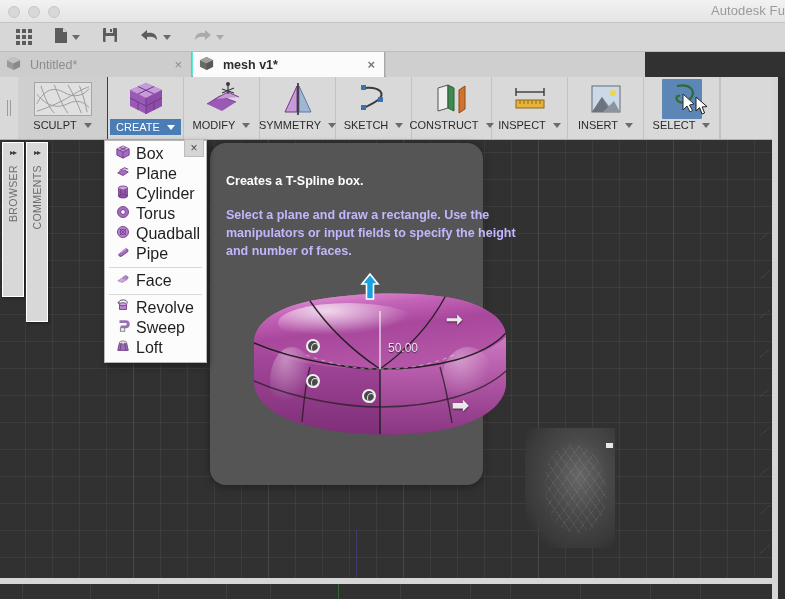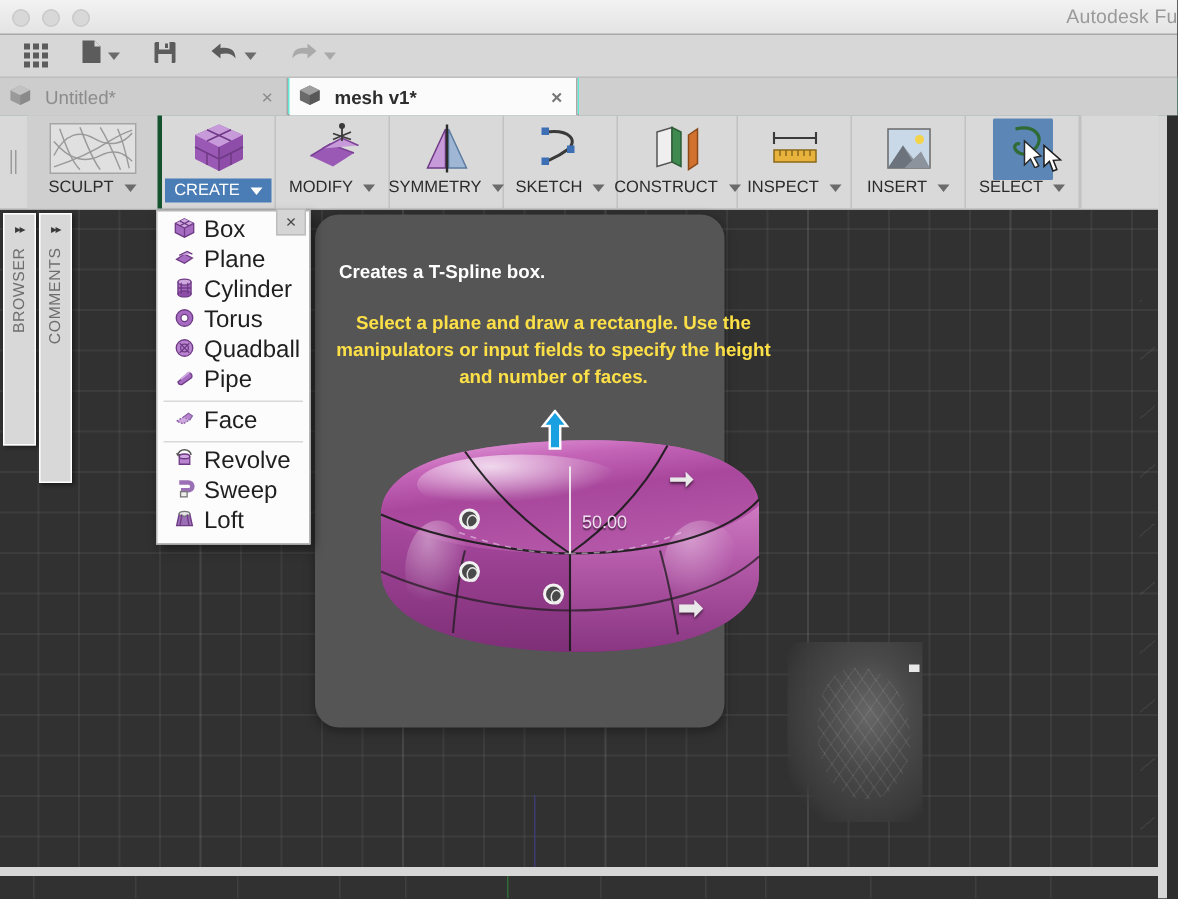--- a/index.html
+++ b/index.html
@@ -37,21 +37,21 @@
     width: 0; height: 0; border-left: 4px solid transparent; border-right: 4px solid transparent;
     border-top: 5px solid #6b6b6b; margin-left: 4px;
   }
   .caret-dim { border-top-color: #a9a9a9; }
 
   .grid-icon { display: grid; grid-template-columns: repeat(3,4px); grid-template-rows: repeat(3,4px); gap: 2px; }
   .grid-icon i { background: #5c5c5c; display: block; width: 4px; height: 4px; }
 
   
   .tabbar {
-    position: absolute; left: 0; top: 52px; width: 785px; height: 25px;
+    position: absolute; left: 0; top: 52px; width: 645px; height: 25px;
     background: #5eead4; border-bottom: 1px solid #9a9a9a;
   }
   .tab {
     position: absolute; top: 0; height: 25px; display: flex; align-items: center;
     border-right: 1px solid #a8a8a8; font-size: 12.5px; padding: 0 6px;
   }
   .tab.inactive { left: 0; width: 192px; background: #cdcdcd; color: #8c8c8c; }
   .tab.active   { left: 193px; width: 192px; background: #fbfbfb; color: #2d2d2d; font-weight: bold; }
   .tab .tab-label { flex: 1; margin-left: 9px; overflow: hidden; white-space: nowrap; }
   .tab .tab-close { font-size: 13px; color: #8a8a8a; padding: 0 3px; }
@@ -72,21 +72,21 @@
     border-right: 1px solid #c2c2c2;
   }
   .rpanel.wide { width: 80px; }
   .rpanel-icon { height: 36px; display: flex; align-items: center; justify-content: center; }
   .rpanel-label {
     font-size: 11px; color: #2b2b2b; display: flex; align-items: center; gap: 3px;
     margin-top: 2px; white-space: nowrap;
   }
   .rpanel.active .rpanel-label { background: #4a7cb5; color: #fff; padding: 2px 6px; }
   .rpanel.active .rpanel-label .caret-s { border-top-color: #fff; }
-  .rpanel.sculpt { width: 90px; background: #cfcfcf; border-right: 3px solid #14532d; }
+  .rpanel.sculpt { width: 90px; background: #cfcfcf; border-right: 1px solid #14532d; }
   .sel-hl { background: #5b86b5; padding: 3px; border-radius: 1px; }
   .ribbon-tail { flex: 1; background: #d9d9d9; border-left: 1px solid #c2c2c2; }
 
   
   .mesh-ic { width: 58px; height: 34px; border: 1px solid #a5a5a5; background: #e0e0e0; }
 
   
   .dockpanel {
     position: absolute; width: 22px; background: #d8d8d8;
     border: 1px solid #ffffff; box-shadow: 1px 1px 3px rgba(0,0,0,.45);
@@ -184,22 +184,22 @@
   .tooltip {
     position: absolute; left: 210px; top: 143px; width: 273px; height: 342px;
     background: #555555; border-radius: 16px; z-index: 30;
     box-shadow: 0 2px 8px rgba(0,0,0,.35);
   }
   .tt-title {
     position: absolute; left: 16px; top: 31px; width: 305px;
     font-size: 12.5px; font-weight: bold; color: #ffffff;
   }
   .tt-body {
-    position: absolute; left: 4px; top: 63px; width: 310px;
-    font-size: 12.5px; font-weight: bold; color: #fde047; line-height: 18px; text-align: center;
+    position: absolute; left: 16px; top: 63px; width: 310px;
+    font-size: 12.5px; font-weight: bold; color: #c4b5fd; line-height: 18px;
   }
   .tt-art { position: absolute; left: 30px; top: 128px; width: 280px; height: 190px; }
 
   
   .tsbox { position: absolute; left: 0; top: 0; width: 280px; height: 190px; }
   .tt-dim {
     position: absolute; left: 128px; top: 70px; font-size: 12px; color: #f0dff0;
     font-family: "Liberation Sans", sans-serif; text-shadow: 0 1px 1px rgba(0,0,0,.6); margin-left: 20px;
   }
   .arrow-up {

